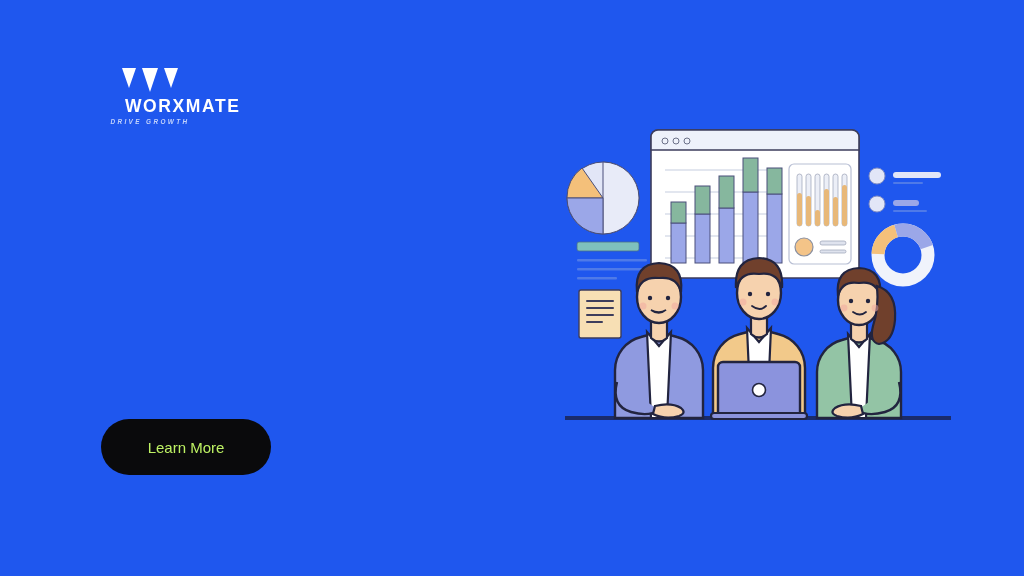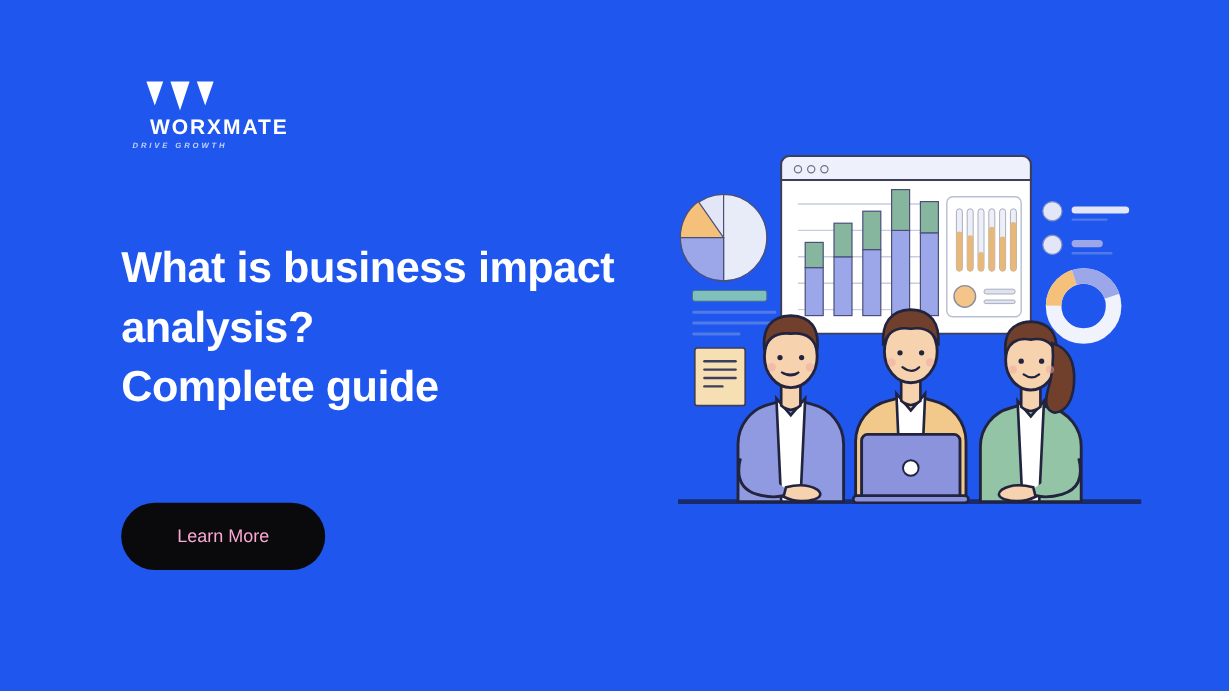--- a/index.html
+++ b/index.html
@@ -33,21 +33,21 @@
     line-height:1.38; letter-spacing:-0.4px;
   }
   .headline-l2 { display:block; }
   .headline-l3 { display:block; }
 
   
   .cta {
     position:absolute; left:101px; top:419px;
     width:170px; height:56px; border-radius:28px;
     background:#0a0a0c; border:none; cursor:pointer;
-    color:#f9a8d4; font-size:15px; font-weight:400;
+    color:#bef264; font-size:15px; font-weight:400;
     font-family:"Liberation Sans", sans-serif;
     display:flex; align-items:center; justify-content:center;
   }
 
   
   .illustration { position:absolute; left:555px; top:120px; width:400px; height:350px; }
 </style>
 </head>
 <body>
 
@@ -56,25 +56,20 @@
   <div class="logo">
     <svg class="logo-mark" width="60" height="30" viewBox="0 0 60 30">
       <path d="M2 2 L16 2 L9 22 Z" fill="#ffffff"></path>
       <path d="M22 2 L38 2 L30 26 Z" fill="#ffffff"></path>
       <path d="M44 2 L58 2 L51 22 Z" fill="#ffffff"></path>
     </svg>
     <span class="logo-word">WORXMATE</span>
     <span class="logo-tag">DRIVE GROWTH</span>
   </div>
 
-  <h1 class="headline">
-    <span class="headline-l1">What is business impact</span>
-    <span class="headline-l2">analysis?</span>
-    <span class="headline-l3">Complete guide</span>
-  </h1>
 
   <button class="cta">Learn More</button>
 
   <div class="illustration">
     <svg width="400" height="350" viewBox="0 0 400 350">
 
       <g>
         <circle cx="48" cy="78" r="36" fill="#e2e6f7" stroke="#4a4f7a" stroke-width="1"></circle>
         <path d="M48 78 L48 42 A36 36 0 0 1 48 114 Z" fill="#e8ebf8" stroke="#4a4f7a" stroke-width="1"></path>
         <path d="M48 78 L12 78 A36 36 0 0 1 27 48 Z" fill="#f4c07a" stroke="#4a4f7a" stroke-width="1"></path>

